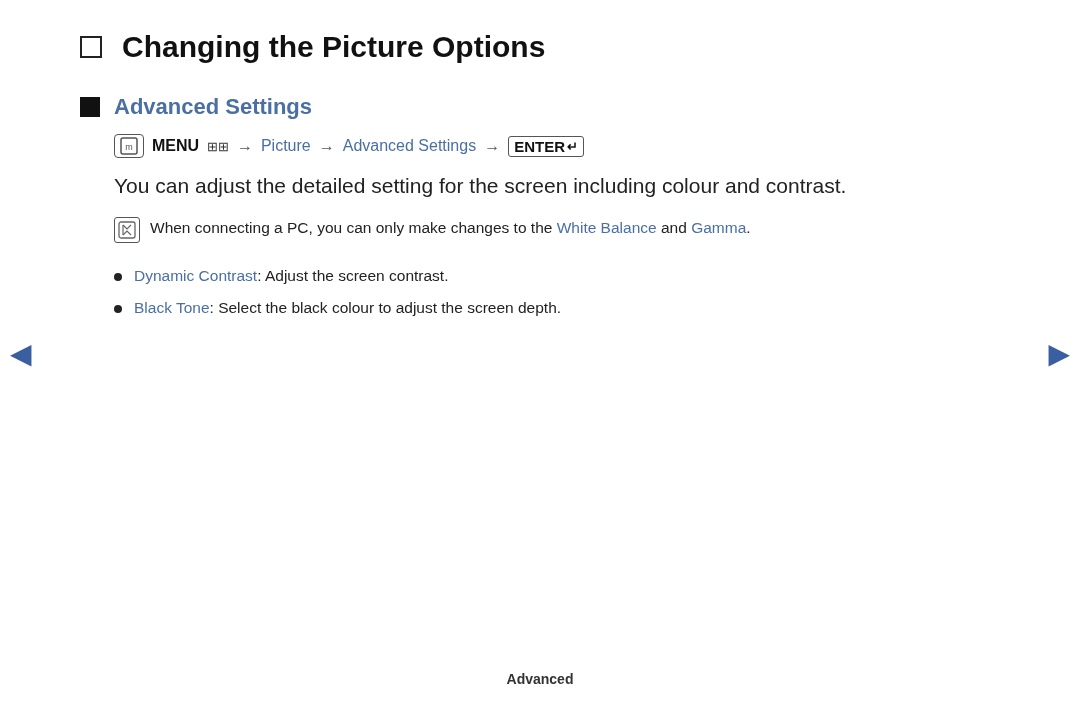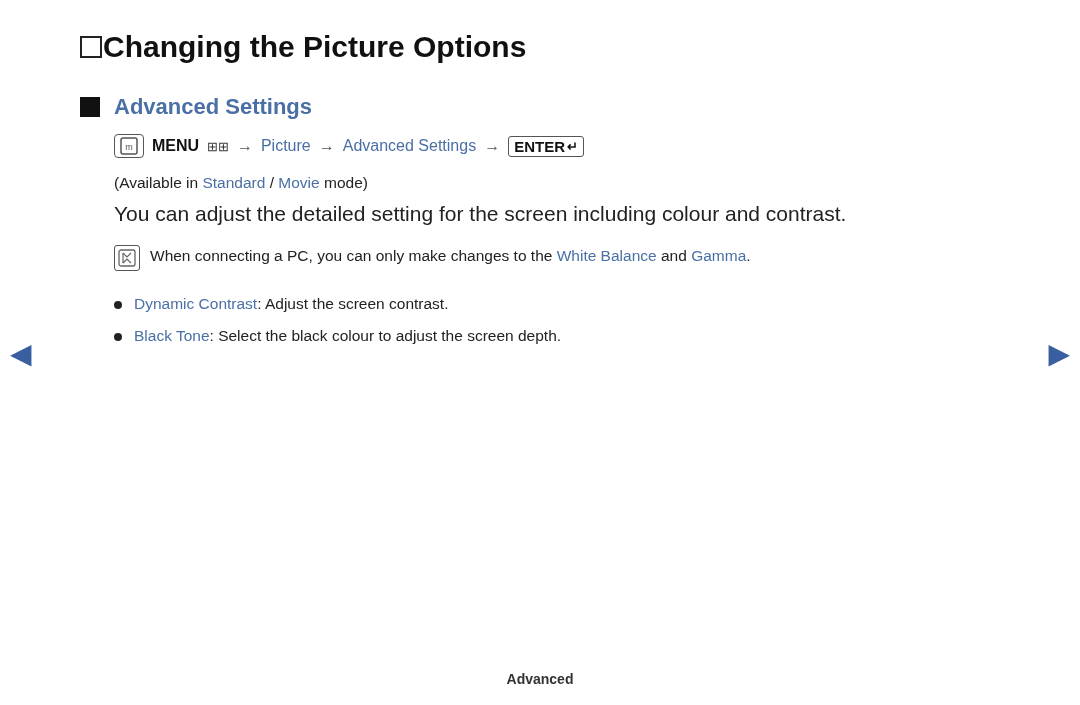--- a/index.html
+++ b/index.html
@@ -22,21 +22,21 @@
     .page-container {
       padding: 30px 80px 40px 80px;
       position: relative;
       height: 100%;
     }
 
     
     .page-title-row {
       display: flex;
       align-items: center;
-      gap: 1px;
+      gap: 20px;
       margin-bottom: 30px;
     }
 
     .page-title-checkbox {
       width: 22px;
       height: 22px;
       border: 2px solid #222;
       display: inline-block;
       flex-shrink: 0;
     }
@@ -259,23 +259,20 @@
     <span class="menu-link">Picture</span>
     <span class="menu-arrow">→</span>
     <span class="menu-link">Advanced Settings</span>
     <span class="menu-arrow">→</span>
     <span class="enter-box">
       <span>ENTER</span>
       <span class="enter-return">↵</span>
     </span>
   </div>
 
-  <p class="available-note">
-    (Available in <span style="color:#4a6fa5;">Standard</span> / <span style="color:#4a6fa5;">Movie</span> mode)
-  </p>
 
   <p class="description-text">You can adjust the detailed setting for the screen including colour and contrast.</p>
 
   <div class="note-row">
     <span class="note-icon">
       <svg width="18" height="18" viewBox="0 0 18 18" fill="none" xmlns="http://www.w3.org/2000/svg">
         <rect x="1" y="1" width="16" height="16" rx="2" stroke="#666" stroke-width="1.3"></rect>
         <path d="M5 4 L5 14" stroke="#666" stroke-width="1.2"></path>
         <path d="M5 4 L9 8 L13 4" stroke="#666" stroke-width="1.2" fill="none"></path>
         <path d="M5 14 L9 10 L13 14" stroke="#666" stroke-width="1.2" fill="none"></path>

